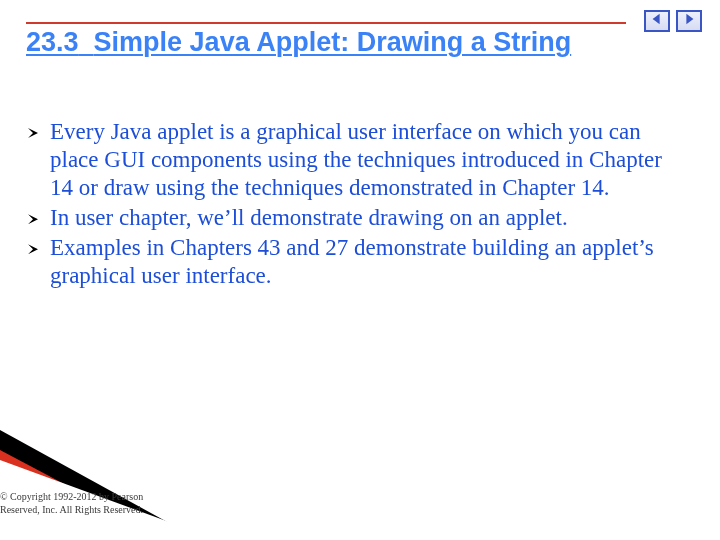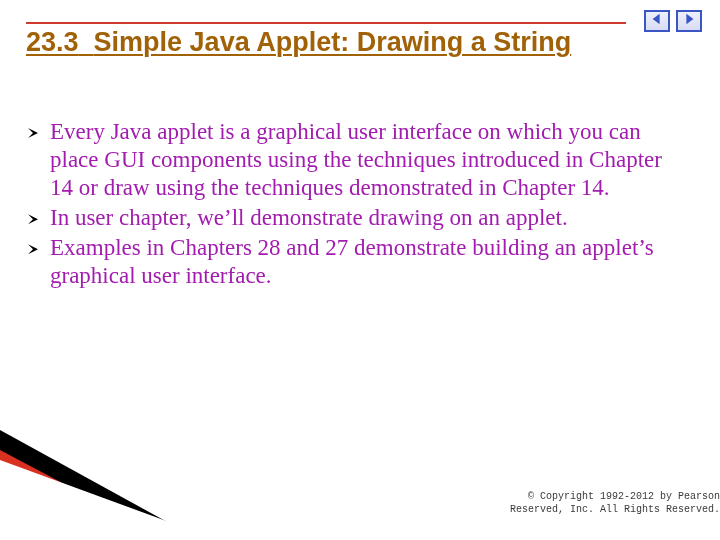--- a/index.html
+++ b/index.html
@@ -37,39 +37,39 @@
   .title-rule {
     border: none;
     border-top: 2px solid #cf3a2f;
     margin-bottom: 2px;
     width: 100%;
   }
   .title {
     font-family: Arial, Helvetica, sans-serif;
     font-weight: bold;
     font-size: 27px;
-    color: #a16207;
+    color: #3b82f6;
     line-height: 1.2;
     text-decoration: underline;
     text-decoration-thickness: 2px;
     text-underline-offset: 3px;
   }
   .title .sec-num { text-decoration: underline; }
   .body-list {
     position: absolute;
     top: 118px;
     left: 50px;
     width: 630px;
   }
   .body-list li {
     list-style: none;
     position: relative;
     font-size: 23px;
     line-height: 1.22;
-    color: #a21caf;
+    color: #1d4ed8;
     margin-bottom: 2px;
     padding-left: 0;
     font-family: "Times New Roman", Times, serif;
   }
   .body-list li::before {
     content: "";
     position: absolute;
     left: -22px;
     top: 10px;
     width: 10px;
@@ -84,22 +84,22 @@
     bottom: 0;
     width: 240px;
     height: 110px;
     pointer-events: none;
   }
   .footer {
     position: absolute;
     bottom: 24px;
     left: 0;
     width: 720px;
-    text-align: right;
-    font-family: Liberation Mono, monospace;
+    text-align: left;
+    font-family: Liberation Serif, serif;
     font-size: 10px;
     color: #3a3a3a;
     line-height: 1.25;
   }
 </style>
 </head>
 <body>
 
 <div class="slide">
 
@@ -123,21 +123,21 @@
   <div class="title-wrap">
     <hr class="title-rule">
     <h1 class="title">
       <span class="sec-num">23.3</span>&nbsp;&nbsp;<span>Simple Java Applet: Drawing a String</span>
     </h1>
   </div>
 
   <ul class="body-list">
     <li><span>Every Java applet is a graphical user interface on which you can place GUI components using the techniques introduced in Chapter 14 or draw using the techniques demonstrated in Chapter 14.</span></li>
     <li><span>In user chapter, we’ll demonstrate drawing on an applet.</span></li>
-    <li><span>Examples in Chapters 28 and 27 demonstrate building an applet’s graphical user interface.</span></li>
+    <li><span>Examples in Chapters 43 and 27 demonstrate building an applet’s graphical user interface.</span></li>
   </ul>
 
   <svg class="corner" viewBox="0 0 240 110" preserveAspectRatio="none">
     <polygon points="0,0 0,110 200,110" fill="#000000"></polygon>
     <polygon points="0,20 0,110 170,110" fill="#d9301f"></polygon>
     <polygon points="0,30 0,118 240,118" fill="#ffffff"></polygon>
   </svg>
 
   <div class="footer">
     <div>© Copyright 1992-2012 by Pearson</div>

